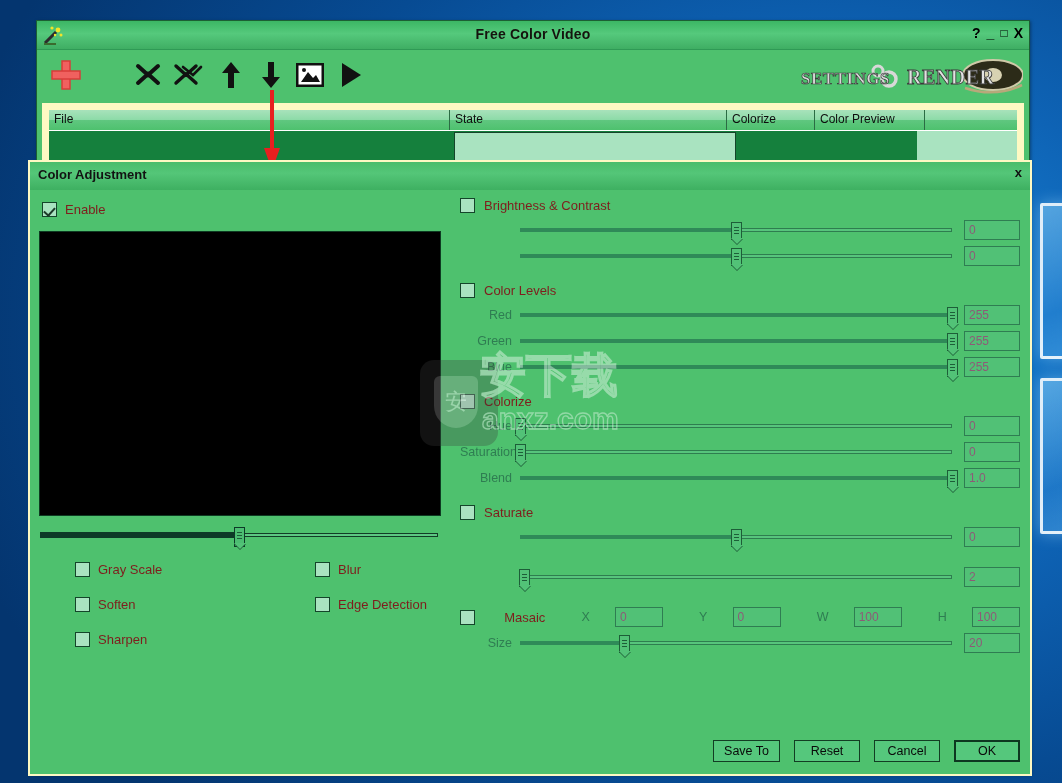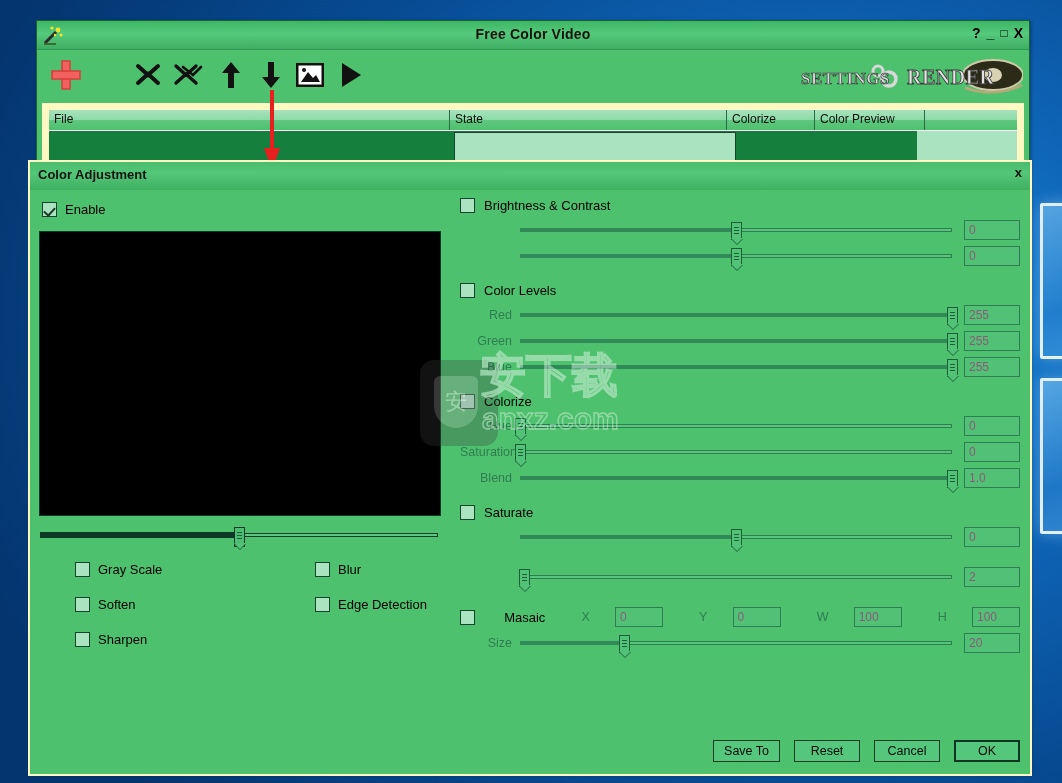--- a/index.html
+++ b/index.html
@@ -114,21 +114,21 @@
   
   #enable-row{position:absolute;left:12px;top:40px;display:flex;align-items:center;gap:8px;}
   .cb{
     width:15px;height:15px;background:#a9e3c0;border:1px solid #14452a;
     box-sizing:border-box;position:relative;flex:none;
   }
   .cb.checked::after{
     content:"";position:absolute;left:3px;top:2px;width:5px;height:9px;
     border:solid #1d3b2a;border-width:0 2px 2px 0;transform:rotate(42deg);
   }
-  .cb-label{font-size:13px;color:#000000;}
+  .cb-label{font-size:13px;color:#7f1d1d;}
   #preview-box{
     position:absolute;left:9px;top:69px;width:400px;height:283px;
     background:#000;border:1px solid #0e3b22;
   }
   #preview-slider{position:absolute;left:10px;top:365px;width:398px;height:16px;}
   .chk-line{display:flex;align-items:center;gap:8px;height:35px;}
   .left-col-a{position:absolute;left:45px;top:390px;}
   .left-col-b{position:absolute;left:285px;top:390px;}
 
   

